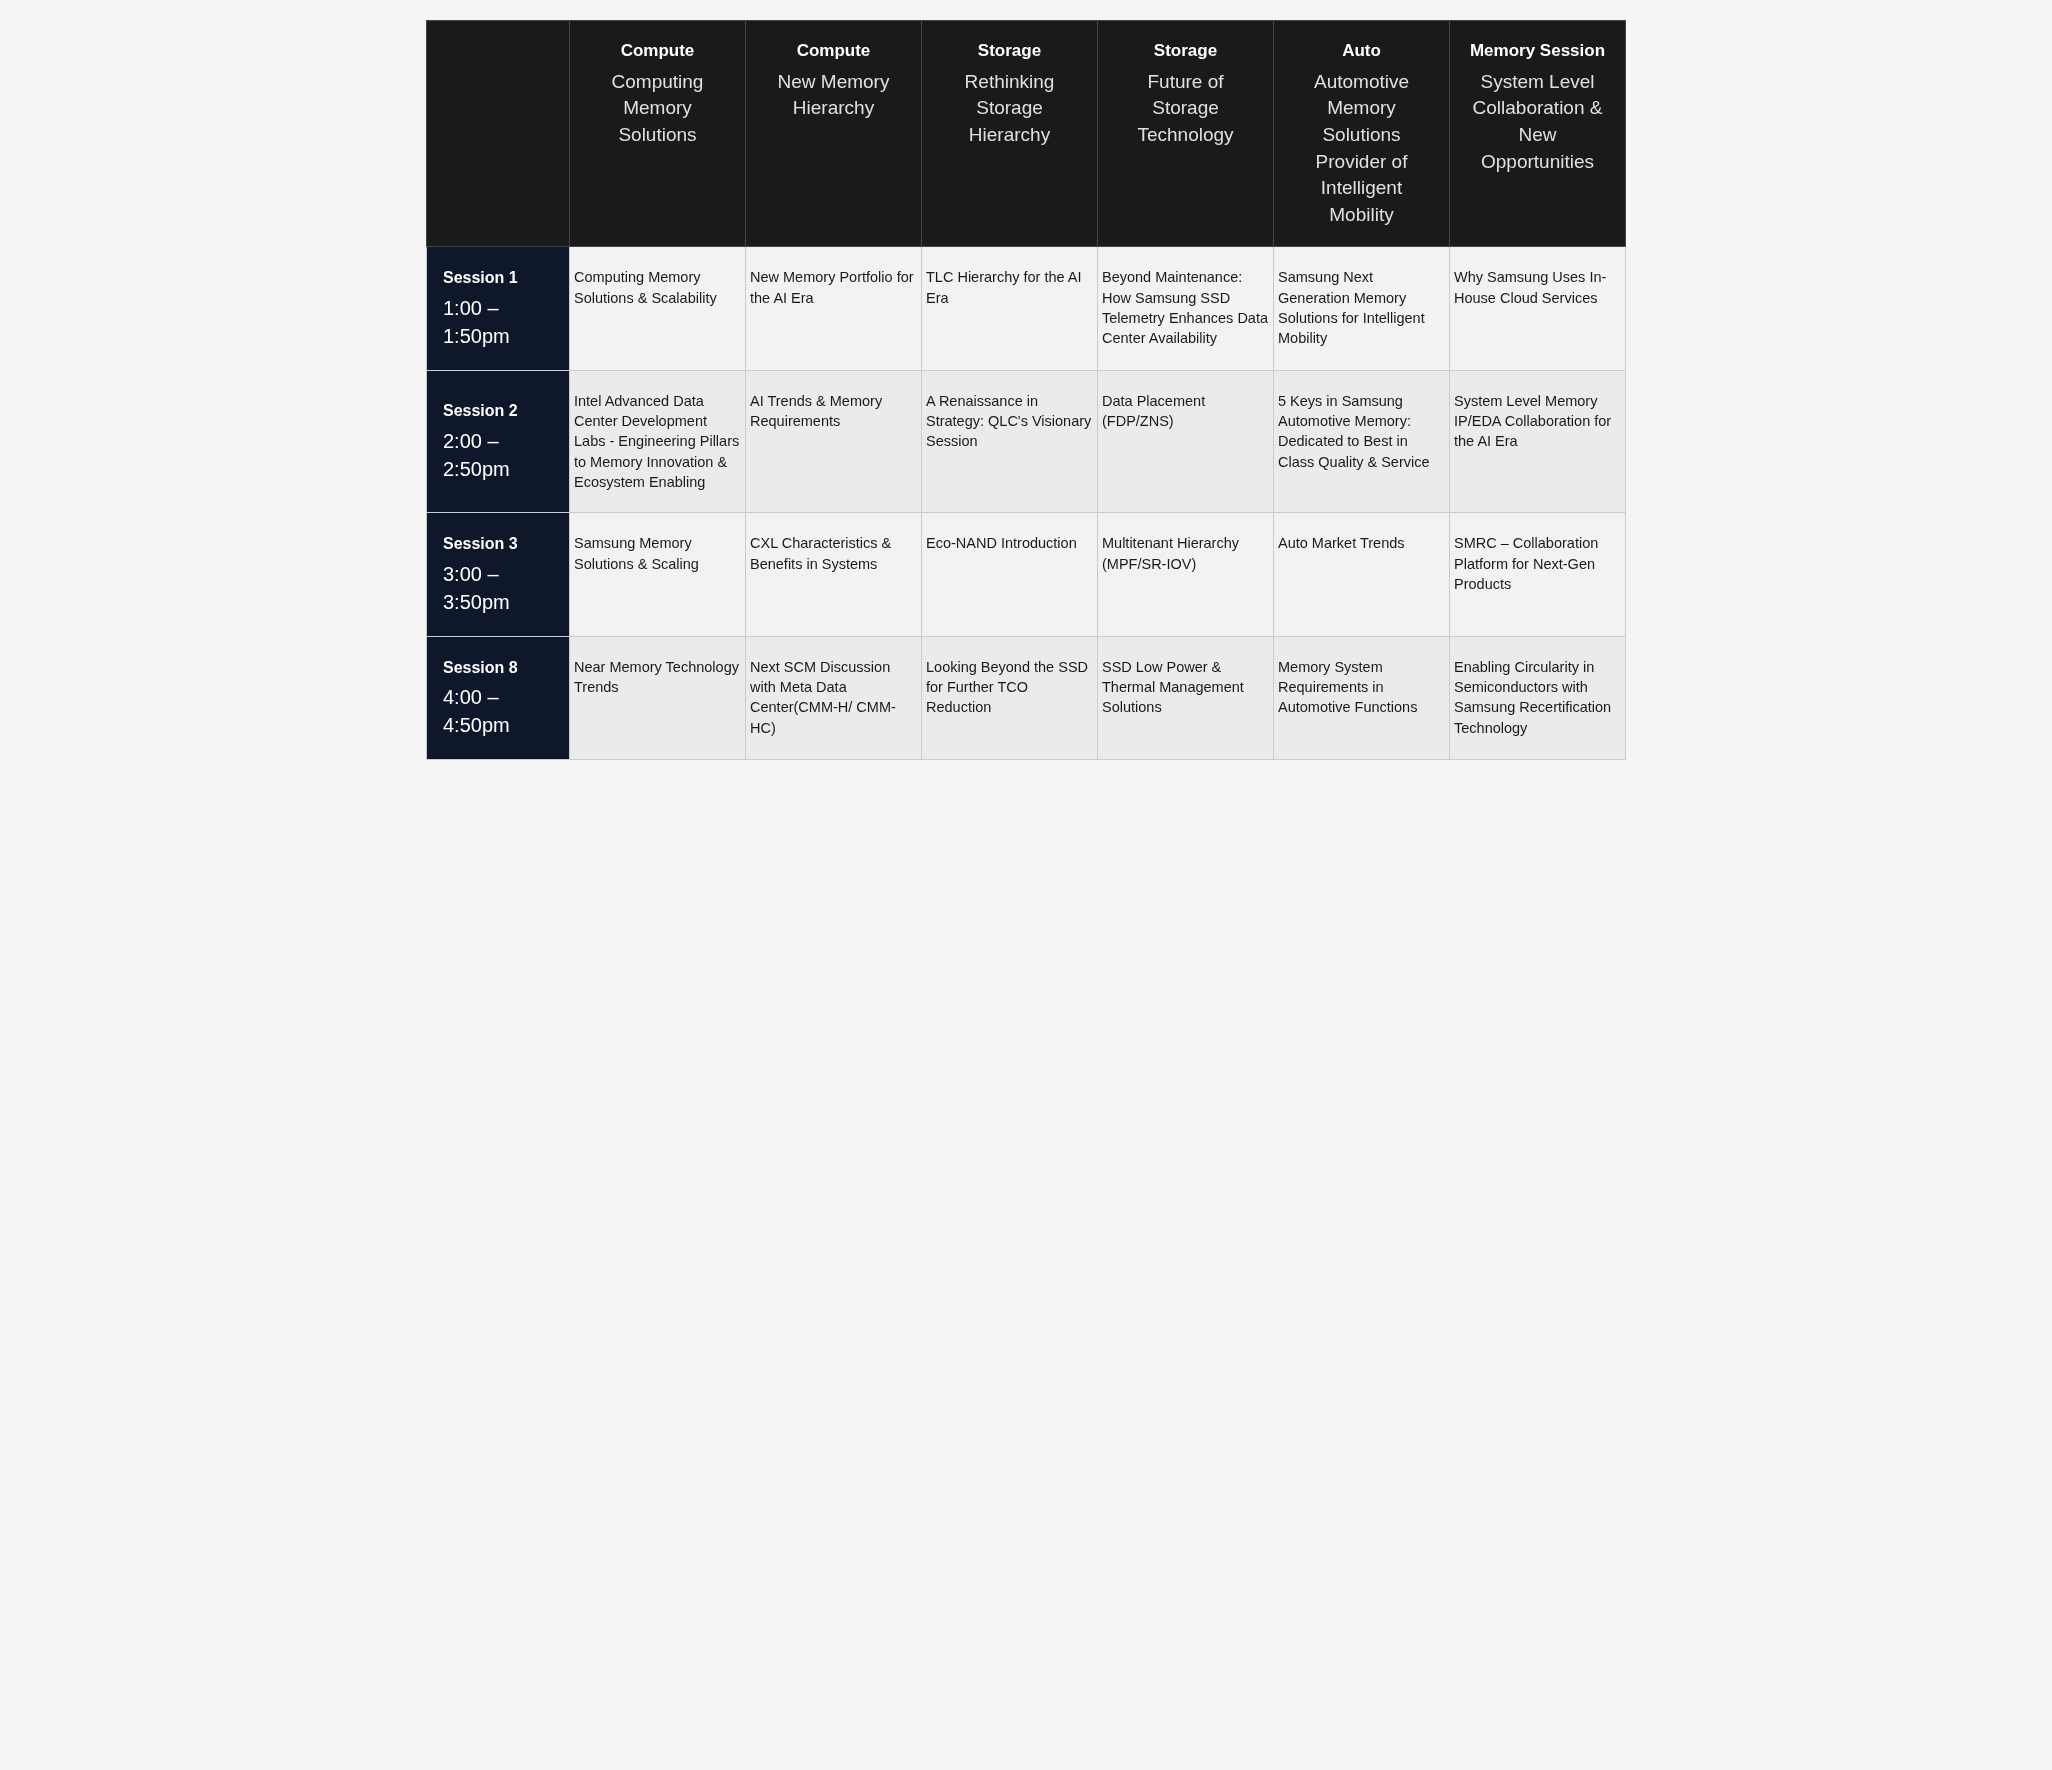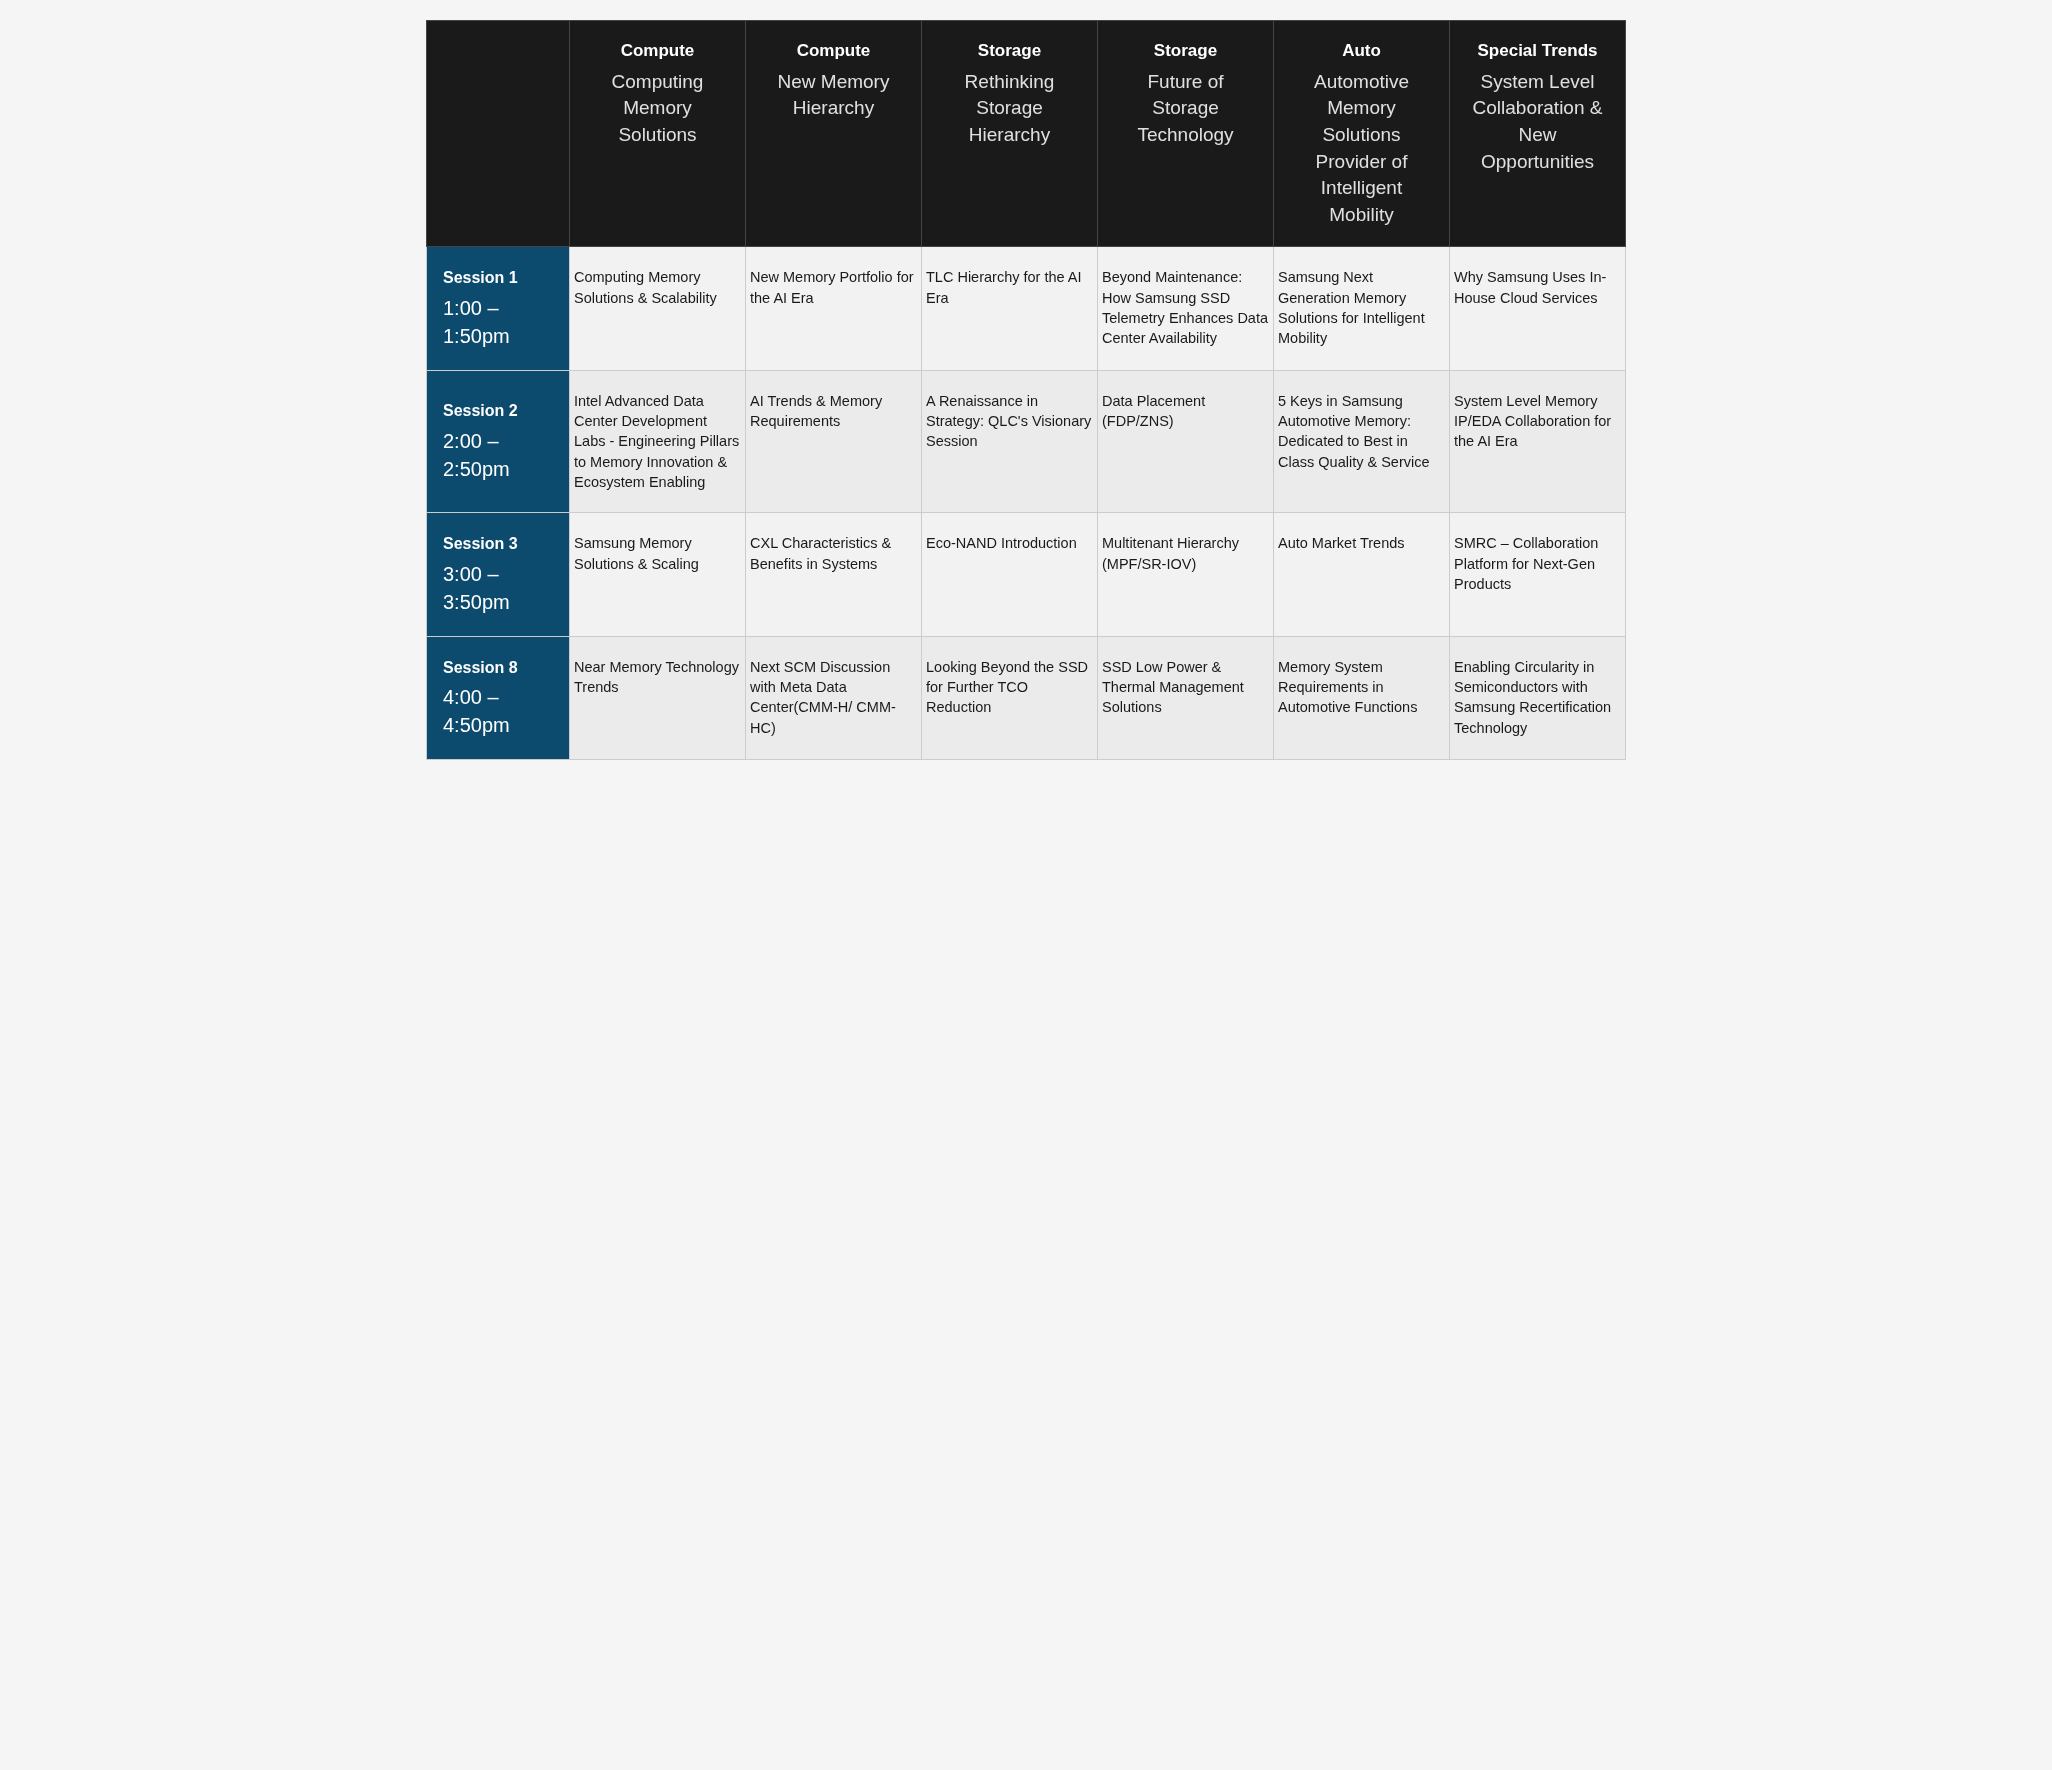--- a/index.html
+++ b/index.html
@@ -74,21 +74,21 @@
     
     tbody tr {
       background-color: #f2f2f2;
     }
 
     tbody tr:nth-child(even) {
       background-color: #ebebeb;
     }
 
     tbody td:first-child {
-      background-color: #0c4a6e;
+      background-color: #0f172a;
       color: #ffffff;
       font-size: 16px;
       font-weight: bold;
       min-width: 120px;
       vertical-align: middle;
       padding: 20px 16px;
     }
 
     tbody td:first-child .session-time {
       font-weight: normal;
@@ -143,21 +143,21 @@
         </th>
         <th>
           <span class="track-name">Storage</span>
           <span class="track-subtitle">Future of Storage Technology</span>
         </th>
         <th>
           <span class="track-name">Auto</span>
           <span class="track-subtitle">Automotive Memory Solutions Provider of Intelligent Mobility</span>
         </th>
         <th>
-          <span class="track-name">Special Trends</span>
+          <span class="track-name">Memory Session</span>
           <span class="track-subtitle">System Level Collaboration &amp; New Opportunities</span>
         </th>
       </tr>
     </thead>
     <tbody id="schedule-body">
     <tr>
           <td><span>Session 1</span><span class="session-time">1:00 – 1:50pm</span></td>
           <td>Computing Memory Solutions &amp; Scalability</td>
           <td>New Memory Portfolio for the AI Era</td>
           <td>TLC Hierarchy for the AI Era</td>

